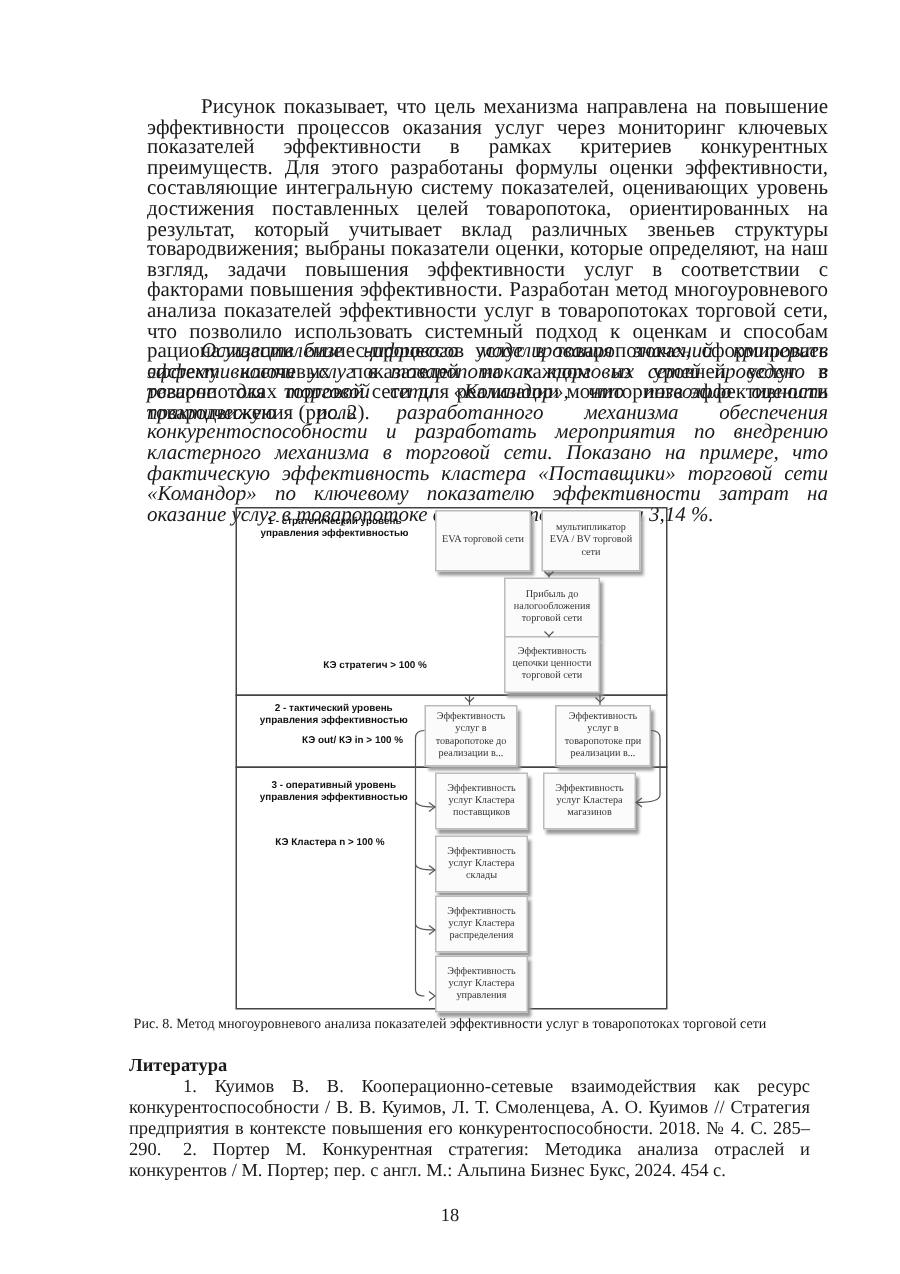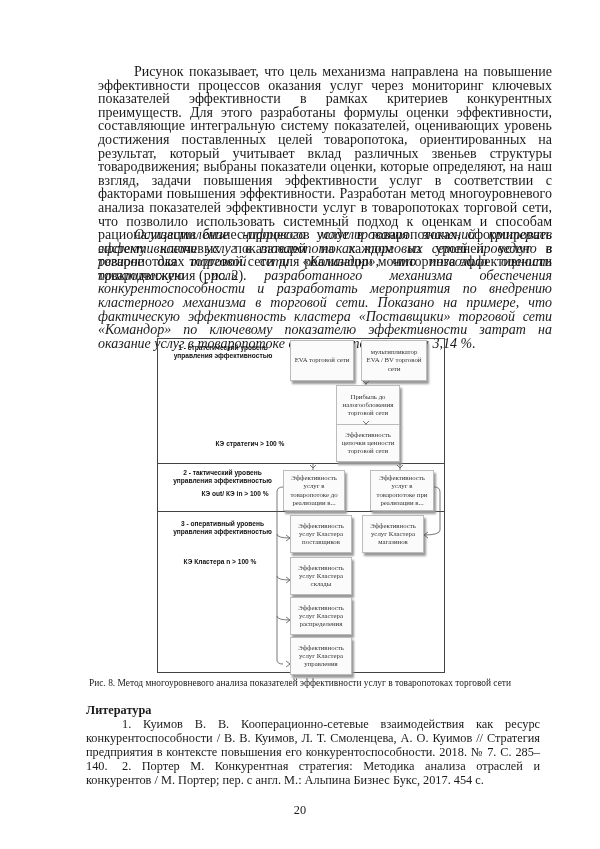--- a/index.html
+++ b/index.html
@@ -75,16 +75,16 @@
       <path d="M286 661 L290 664 L286 667"></path>
       <path d="M434 487 Q440 487 440 492 L440 530 Q440 535 424 535"></path>
       <path d="M428 532 L424 535 L428 538"></path>
     </g>
   </svg>
 </div>
 
 <div class="caption">Рис. 8. Метод многоуровневого анализа показателей эффективности услуг в товаропотоках торговой сети</div>
 
 <div class="lit-title">Литература</div>
-<p class="ref" id="ref1">1. Куимов В. В. Кооперационно-сетевые взаимодействия как ресурс конкурентоспособности / В. В. Куимов, Л. Т. Смоленцева, А. О. Куимов // Стратегия предприятия в контексте повышения его конкурентоспособности. 2018. № 7. С. 285–140.</p>
-<p class="ref" id="ref2">2. Портер М. Конкурентная стратегия: Методика анализа отраслей и конкурентов / М. Портер; пер. с англ. М.: Альпина Бизнес Букс, 2017. 454 с.</p>
+<p class="ref" id="ref1">1. Куимов В. В. Кооперационно-сетевые взаимодействия как ресурс конкурентоспособности / В. В. Куимов, Л. Т. Смоленцева, А. О. Куимов // Стратегия предприятия в контексте повышения его конкурентоспособности. 2018. № 4. С. 285–290.</p>
+<p class="ref" id="ref2">2. Портер М. Конкурентная стратегия: Методика анализа отраслей и конкурентов / М. Портер; пер. с англ. М.: Альпина Бизнес Букс, 2024. 454 с.</p>
 
-<div class="page-num">20</div>
+<div class="page-num">18</div>
 
 </body></html>

